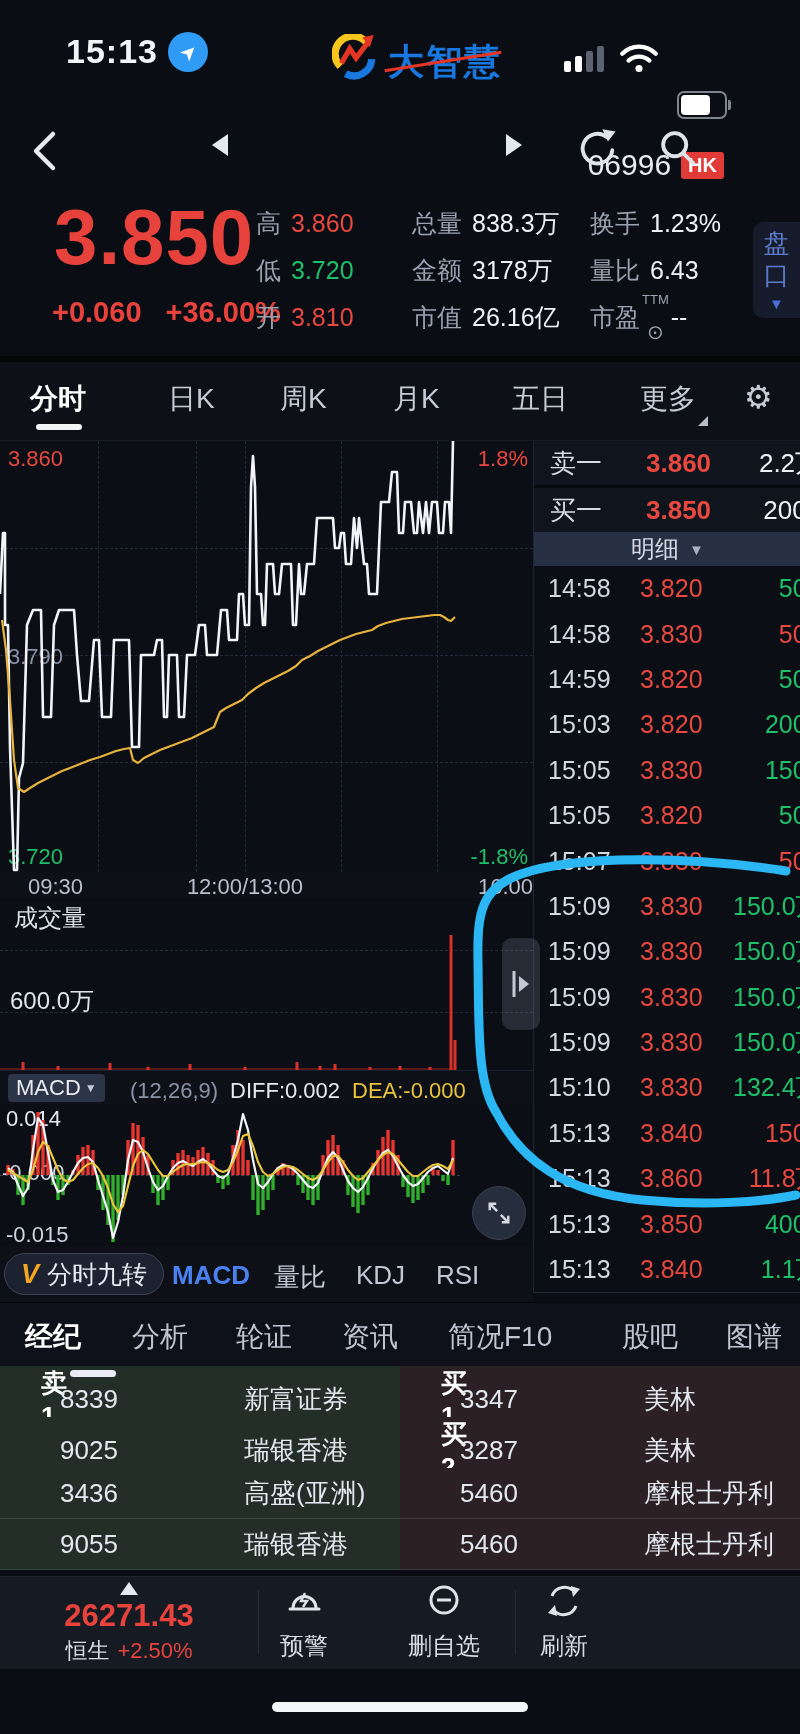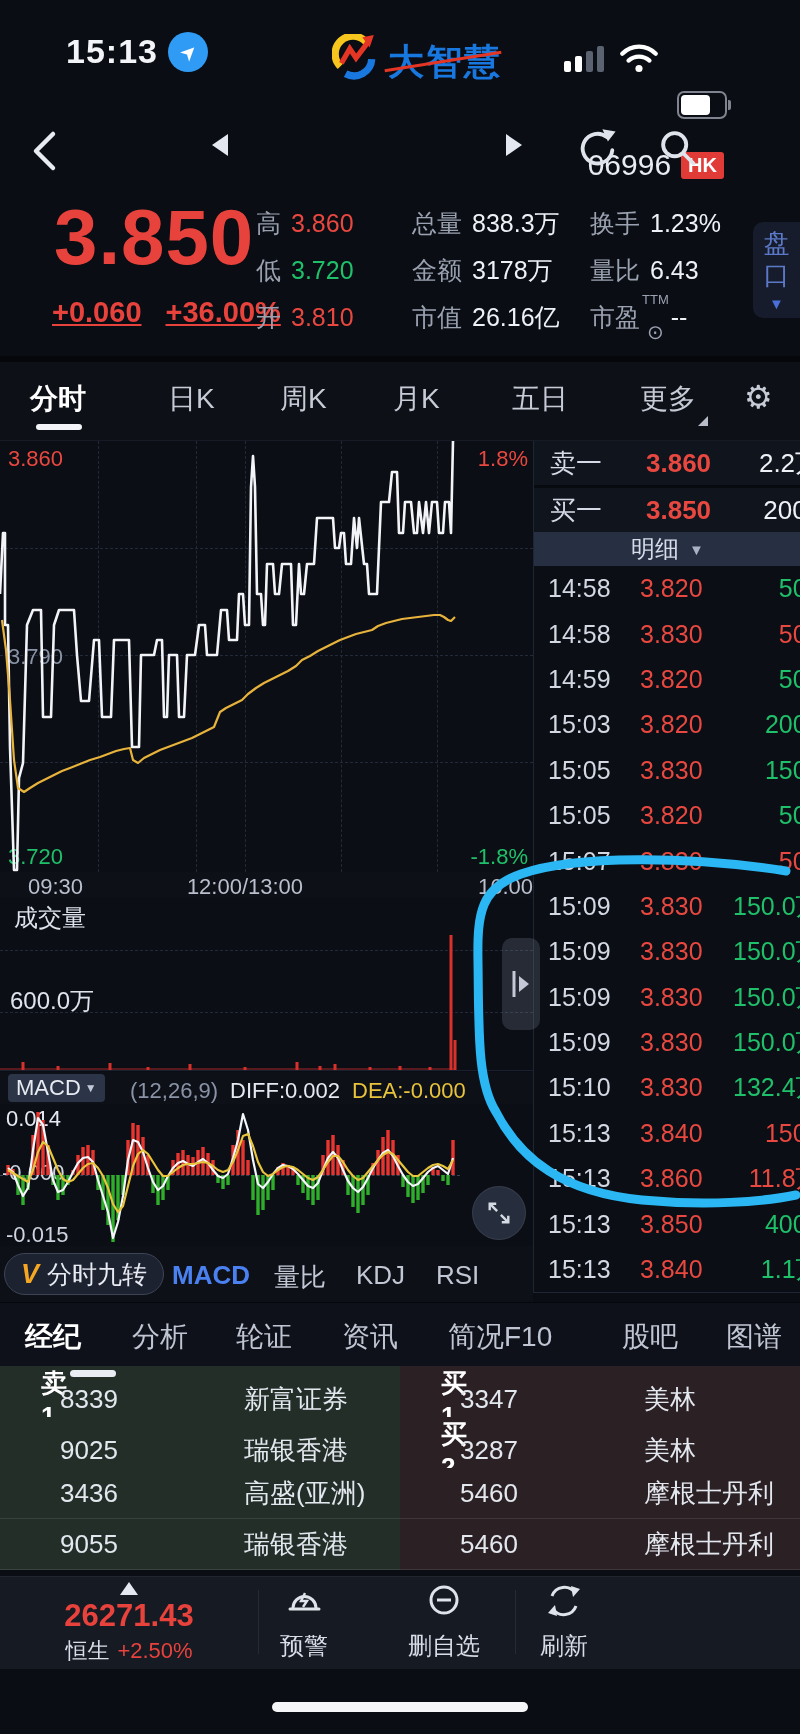--- a/index.html
+++ b/index.html
@@ -21,21 +21,21 @@
   .batt i{position:absolute;left:2px;top:2px;bottom:2px;width:62%;background:#fff;border-radius:4px;}
   .batt em{position:absolute;right:-6px;top:7px;width:3px;height:10px;background:#7f848e;border-radius:0 2px 2px 0;}
   
   .title{font-size:34px;font-weight:bold;color:#f2f4f8;}
   .code{font-size:30px;color:#e9ecf3;}
   .hkbadge{background:#e03b36;color:#fff;font-size:20px;font-weight:bold;border-radius:3px;padding:2px 7px;margin-left:10px;}
   .tri-l{width:0;height:0;border-top:11px solid transparent;border-bottom:11px solid transparent;border-right:16px solid #e4e8f0;}
   .tri-r{width:0;height:0;border-top:11px solid transparent;border-bottom:11px solid transparent;border-left:16px solid #e4e8f0;}
   
   .bigprice{font-size:78px;font-weight:bold;color:#e8423c;letter-spacing:1px;}
-  .chg{font-size:29px;color:#e8423c;font-weight:bold;text-decoration:underline;}
+  .chg{font-size:29px;color:#e8423c;font-weight:bold;}
   .statcol{display:grid;grid-auto-rows:47px;align-items:center;}
   .statrow{display:flex;align-items:center;font-size:25px;}
   .statrow .l{color:#9aa1b0;margin-right:10px;}
   .pe-sup{display:inline-flex;flex-direction:column;align-items:center;line-height:1;margin:0 2px;gap:16px;}
   .pe-sup i{font-style:normal;font-size:13px;color:#9aa1b0;}
   .pe-sup b{font-weight:normal;font-size:20px;color:#9aa1b0;}
   .pankou{width:47px;height:96px;background:#161c2b;border-radius:10px 0 0 10px;display:flex;flex-direction:column;
           align-items:center;justify-content:center;color:#5b79c8;font-size:26px;line-height:1.25;}
   .pankou .ar{font-size:15px;color:#4a6fd8;margin-top:3px;}
   

